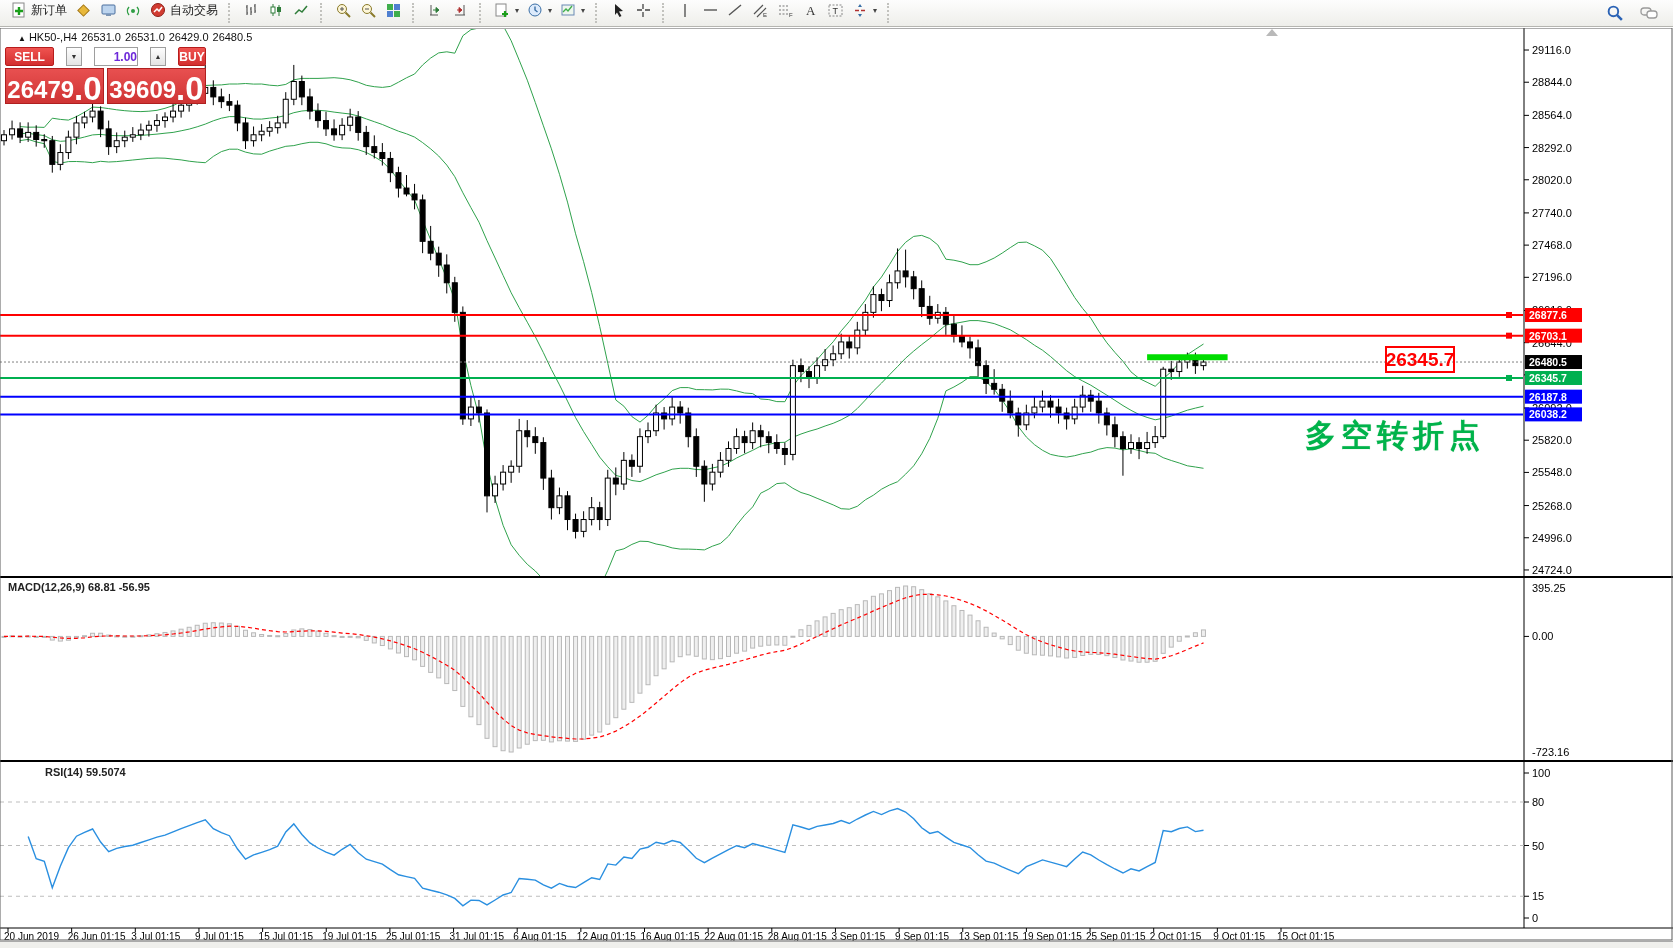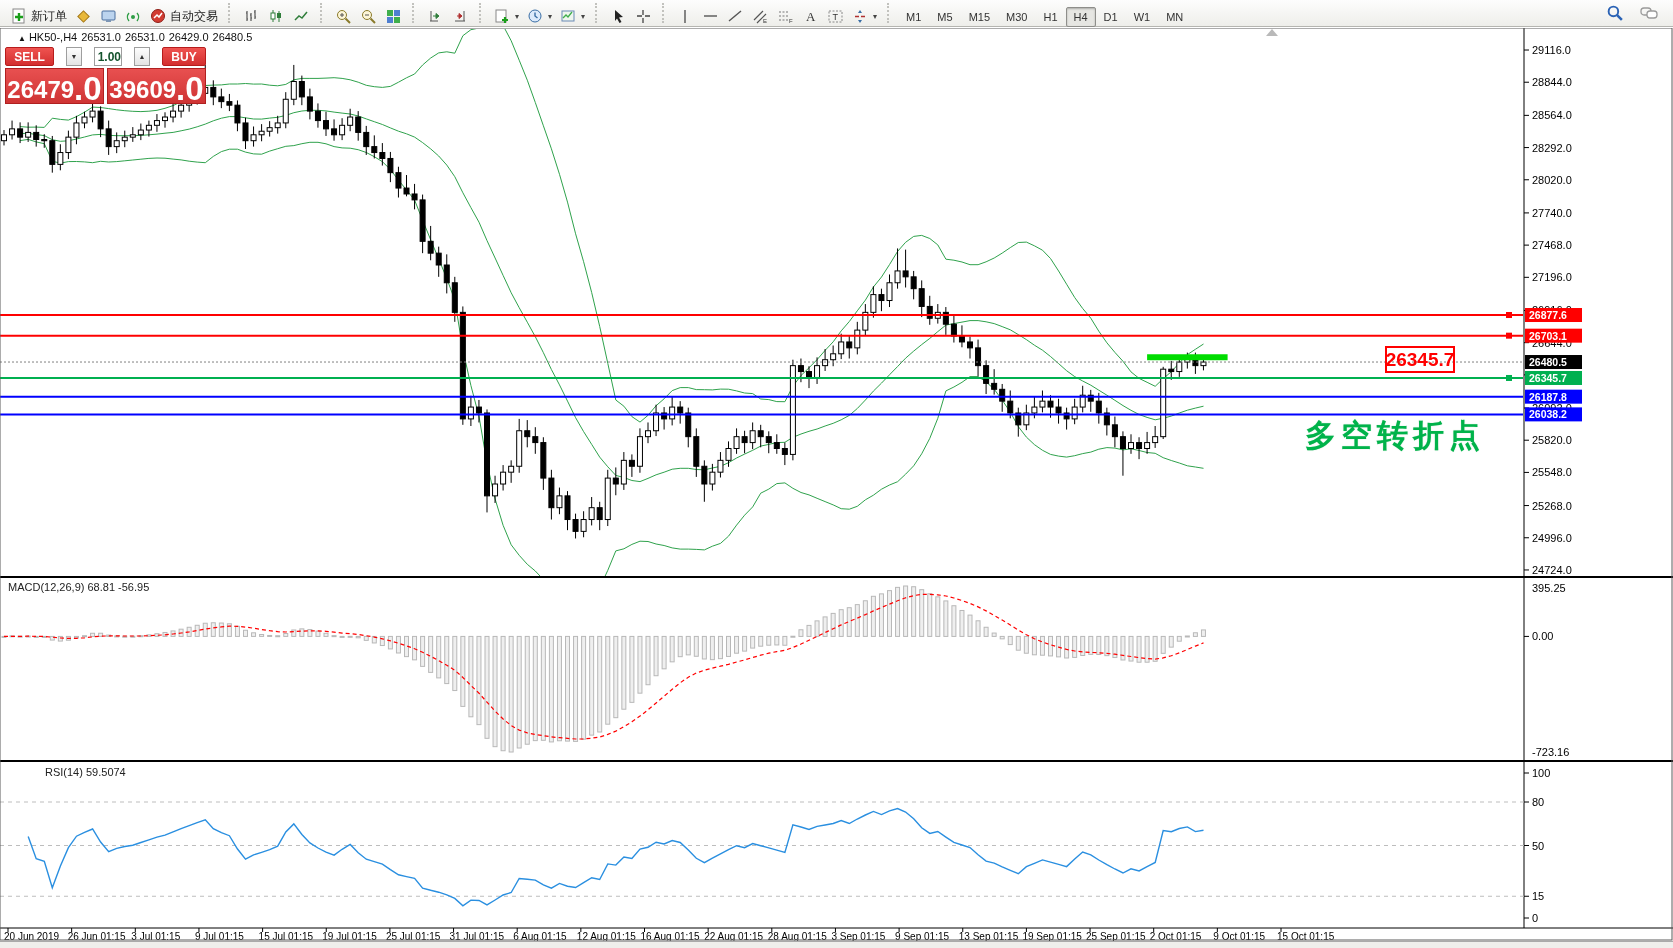--- a/index.html
+++ b/index.html
@@ -1,48 +1,48 @@
 <!DOCTYPE html>
 <html><head>
 <meta charset="utf-8">
 <style>
   html,body{margin:0;padding:0;background:#d4d0c8;}
   *{box-sizing:border-box;}
   #app{position:relative;width:1673px;height:948px;background:#fff;font-family:"Liberation Sans",sans-serif;overflow:hidden;}
   
   #toolbar{position:absolute;left:0;top:0;width:1673px;height:27px;background:linear-gradient(#fdfdfd,#eeeeea);border-bottom:1px solid #b5b5b0;display:flex;align-items:center;padding:0 4px;z-index:30;}
-  .tb-group{display:flex;align-items:flex-end;height:28px;padding:0 3px;}
+  .tb-group{display:flex;align-items:flex-start;height:28px;padding:0 3px;}
   .tb-sep{width:5px;height:20px;border-left:2px dotted #c2c2be;margin:0 3px;}
   .tb-btn{display:flex;align-items:center;gap:3px;height:22px;padding:0 3px;border:1px solid transparent;border-radius:2px;cursor:default;}
   .tb-btn svg{display:block;}
   .tb-label{font-size:12px;color:#222;white-space:nowrap;}
   .tb-caret{font-size:8px;color:#444;margin-left:1px;}
   .tf-btn{font-size:11px;color:#333;padding:3px 7px;border:1px solid transparent;border-radius:2px;}
   .tf-btn.active{background:#e6e6e2;border:1px solid #8e8e8a;box-shadow:inset 0 1px 2px rgba(0,0,0,.25);}
   #tb-right{margin-left:auto;display:flex;align-items:center;gap:8px;padding-right:6px;}
   
   #chart-wrap{position:absolute;left:0;top:28px;width:1673px;height:920px;}
   #chart-svg{position:absolute;left:0;top:0;}
   #symbol-line{position:absolute;left:18px;top:3px;font-size:11px;font-weight:400;color:#111;z-index:5;}
   #symbol-line .tri{font-size:8px;margin-right:3px;}
   #symbol-line span{margin-right:4px;}
   
   #trade-panel{position:absolute;left:5px;top:19px;width:201px;z-index:6;font-family:"Liberation Sans",sans-serif;}
   #tp-top{display:flex;height:19px;gap:12px;}
   .tp-btn{background:linear-gradient(#ef5350,#d32f2f);color:#fff;font-size:12px;font-weight:700;display:flex;align-items:center;justify-content:center;border:1px solid #b71c1c;border-radius:2px;}
   #tp-sell-btn{width:49px;}
-  #tp-buy-btn{width:44px;}
+  #tp-buy-btn{width:28px;}
   .tp-step{width:16px;background:linear-gradient(#fdfdfd,#e4e4e4);border:1px solid #9e9e9e;color:#333;font-size:7px;display:flex;align-items:center;justify-content:center;}
-  #tp-vol{flex:1;background:#fff;border:1px solid #9e9e9e;font-size:12px;font-weight:700;color:#14532d;display:flex;align-items:center;justify-content:flex-end;}
+  #tp-vol{flex:1;background:#fff;border:1px solid #9e9e9e;font-size:12px;font-weight:700;color:#6d28d9;display:flex;align-items:center;justify-content:flex-end;}
   #tp-prices{display:flex;margin-top:2px;gap:3px;height:36px;}
   .tp-price{flex:1;background:linear-gradient(#e85050,#cf3434);border:1px solid #b02020;color:#fff;display:flex;align-items:flex-end;justify-content:center;padding-bottom:1px;}
   .tp-price .pmain{font-size:24px;font-weight:700;line-height:1;}
   .tp-price .pbig{font-size:33px;font-weight:700;line-height:.82;}
   
-  .pane-label{position:absolute;font-size:11px;color:#222;z-index:5;}
+  .pane-label{position:absolute;font-size:11px;color:#222;z-index:5;font-weight:bold;}
   
   #price-box{position:absolute;left:1385px;top:318px;width:70px;height:27px;border:2px solid #f00;color:#f00;font-size:19px;font-weight:700;display:flex;align-items:center;justify-content:center;z-index:7;background:rgba(255,255,255,.0);}
   #turning-point{position:absolute;left:1305px;top:387px;font-size:31px;font-weight:700;color:#00b34a;letter-spacing:5px;z-index:7;text-shadow:0 0 1px rgba(0,150,60,.4);}
   #status-strip{position:absolute;left:0;top:941px;width:1673px;height:7px;background:#efefec;border-top:1px solid #aaa;z-index:8;}
 </style>
 </head>
 <body>
 
 <div id="app">
   <div id="toolbar">
@@ -270,31 +270,20 @@
           <span>
             <svg width="17" height="17" viewBox="0 0 17 17">
               <path d="M8 2l2 3H6zM8 15l-2-3h4z" fill="#3a6ea5"></path>
               <path d="M3 8.5h4M13 8.5h-4" stroke="#b03030" stroke-width="1.5"></path>
             </svg>
           </span>
           <span class="tb-caret">▾</span>
         </div>
       </div>
       <div class="tb-sep"></div>
-      <div class="tb-group">
-        <div class="tf-btn">M1</div>
-        <div class="tf-btn">M5</div>
-        <div class="tf-btn">M15</div>
-        <div class="tf-btn">M30</div>
-        <div class="tf-btn">H1</div>
-        <div class="tf-btn active">H4</div>
-        <div class="tf-btn">D1</div>
-        <div class="tf-btn">W1</div>
-        <div class="tf-btn">MN</div>
-      </div>
       <div id="tb-right">
         <div class="tb-btn">
           <span>
             <svg width="18" height="18" viewBox="0 0 17 17">
               <circle cx="7" cy="7" r="4.5" fill="none" stroke="#2a62b5" stroke-width="1.8"></circle>
               <path d="M10.5 10.5L15 15" stroke="#2a62b5" stroke-width="2.4"></path>
             </svg>
           </span>
         </div>
         <div class="tb-btn">

